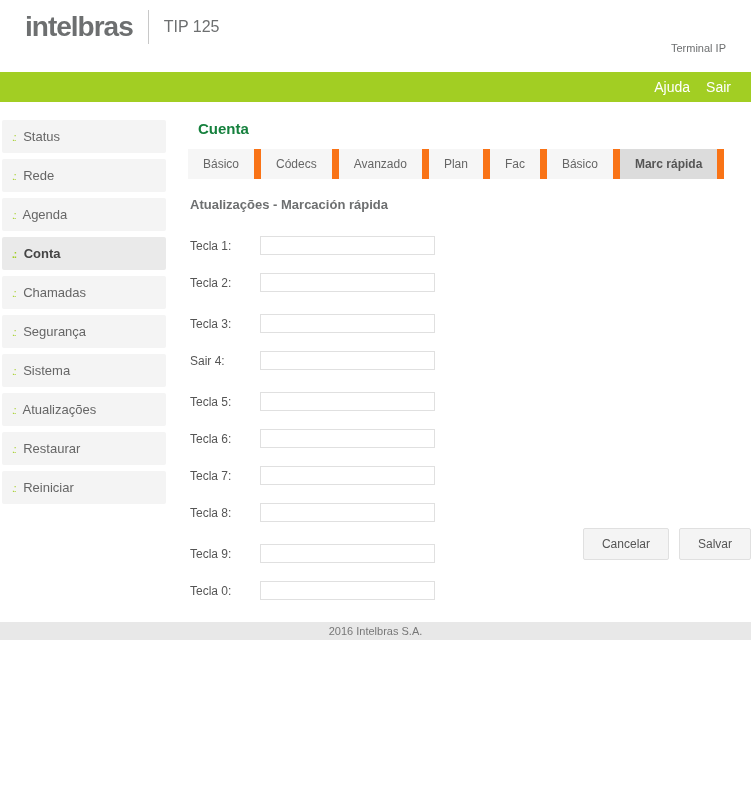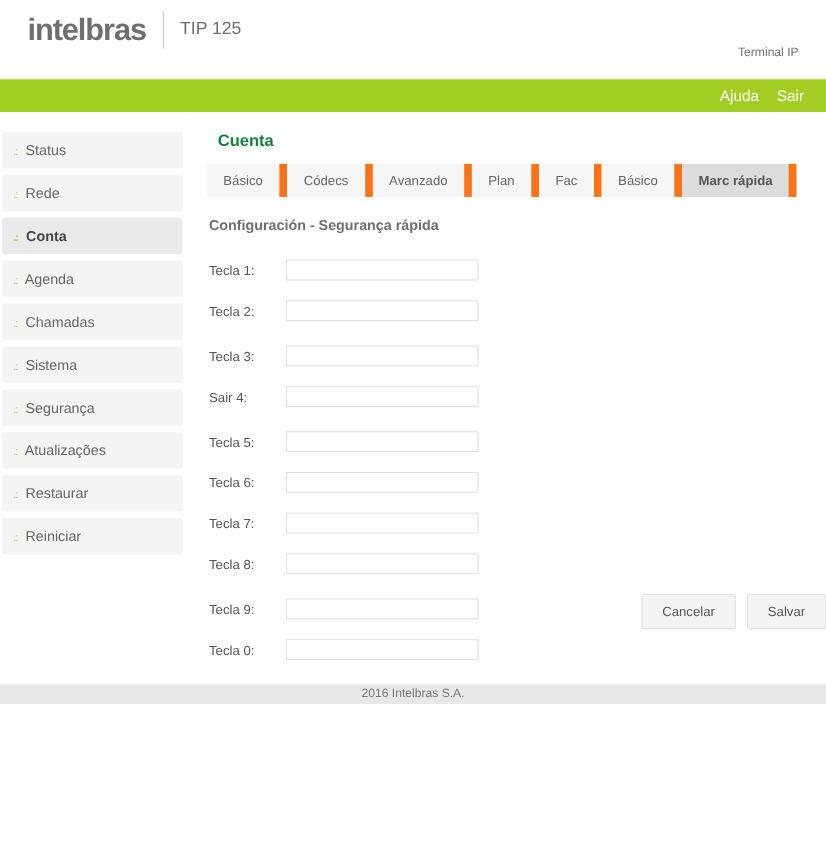--- a/index.html
+++ b/index.html
@@ -152,21 +152,21 @@
       width: 175px;
       height: 19px;
       border: 1px solid #e0e0e0;
       background: #fff;
       padding: 0 6px;
       font-size: 12px;
       color: #555;
     }
     .button-row {
       position: absolute;
-      bottom: 50px;
+      bottom: 62px;
       right: 0;
       display: flex;
       gap: 10px;
     }
     .btn {
       padding: 8px 18px;
       background: #f4f4f4;
       border: 1px solid #e0e0e0;
       color: #555;
       font-size: 12px;
@@ -199,44 +199,44 @@
 
 <div class="green-bar">
   <a>Ajuda</a>
   <a>Sair</a>
 </div>
 
 <div class="main-container">
   <div class="sidebar">
     <div class="sidebar-item"><span class="dots">.:</span> <span>Status</span></div>
     <div class="sidebar-item"><span class="dots">.:</span> <span>Rede</span></div>
+    <div class="sidebar-item"><span class="dots">.:</span> <span>Agenda</span></div>
     <div class="sidebar-item active"><span class="dots">.:</span> <span>Conta</span></div>
-    <div class="sidebar-item"><span class="dots">.:</span> <span>Agenda</span></div>
     <div class="sidebar-item"><span class="dots">.:</span> <span>Chamadas</span></div>
+    <div class="sidebar-item"><span class="dots">.:</span> <span>Segurança</span></div>
     <div class="sidebar-item"><span class="dots">.:</span> <span>Sistema</span></div>
-    <div class="sidebar-item"><span class="dots">.:</span> <span>Segurança</span></div>
     <div class="sidebar-item"><span class="dots">.:</span> <span>Atualizações</span></div>
     <div class="sidebar-item"><span class="dots">.:</span> <span>Restaurar</span></div>
     <div class="sidebar-item"><span class="dots">.:</span> <span>Reiniciar</span></div>
   </div>
 
   <div class="content">
     <div class="page-title">Cuenta</div>
 
     <div class="tabs">
       <div class="tab">Básico</div>
       <div class="tab">Códecs</div>
       <div class="tab">Avanzado</div>
       <div class="tab">Plan</div>
       <div class="tab">Fac</div>
       <div class="tab">Básico</div>
       <div class="tab active">Marc rápida</div>
     </div>
 
-    <div class="section-title">Configuración - Segurança rápida</div>
+    <div class="section-title">Atualizações - Marcación rápida</div>
 
     <div class="form-rows">
       <div class="form-row">
         <div class="form-label">Tecla 1:</div>
         <input class="form-input" type="text" value="" style="">
       </div>
       <div class="form-row">
         <div class="form-label">Tecla 2:</div>
         <input class="form-input" type="text" value="" style="">
       </div>

